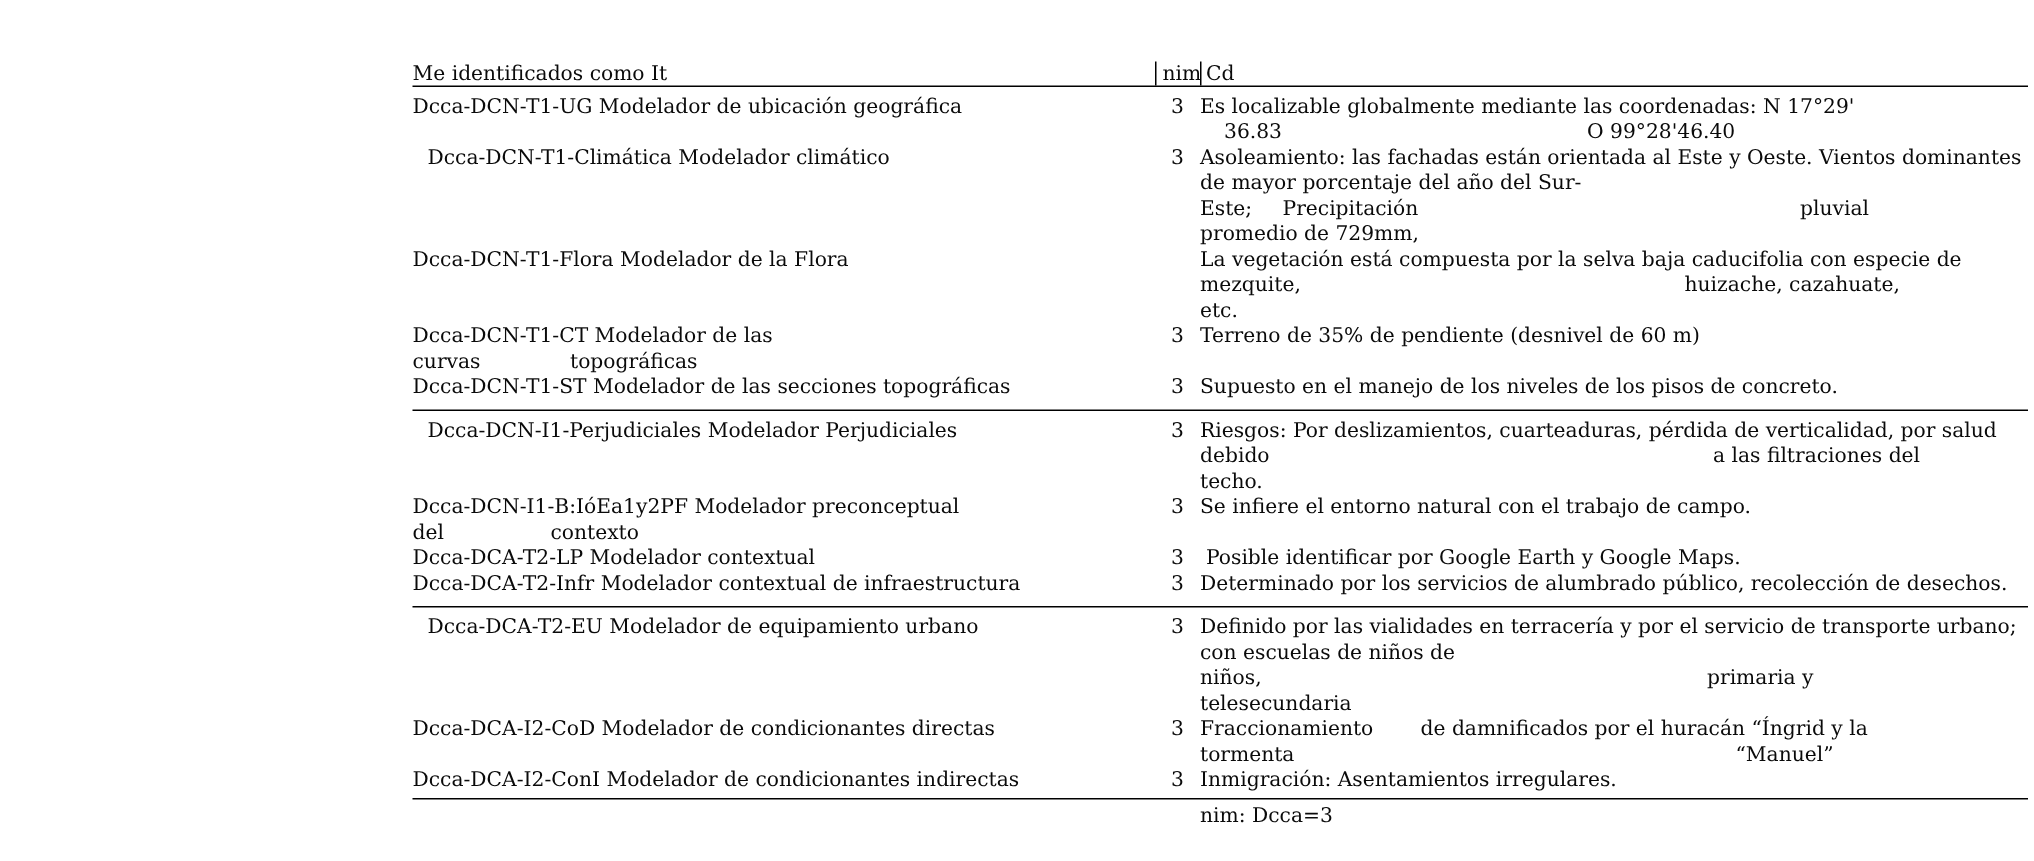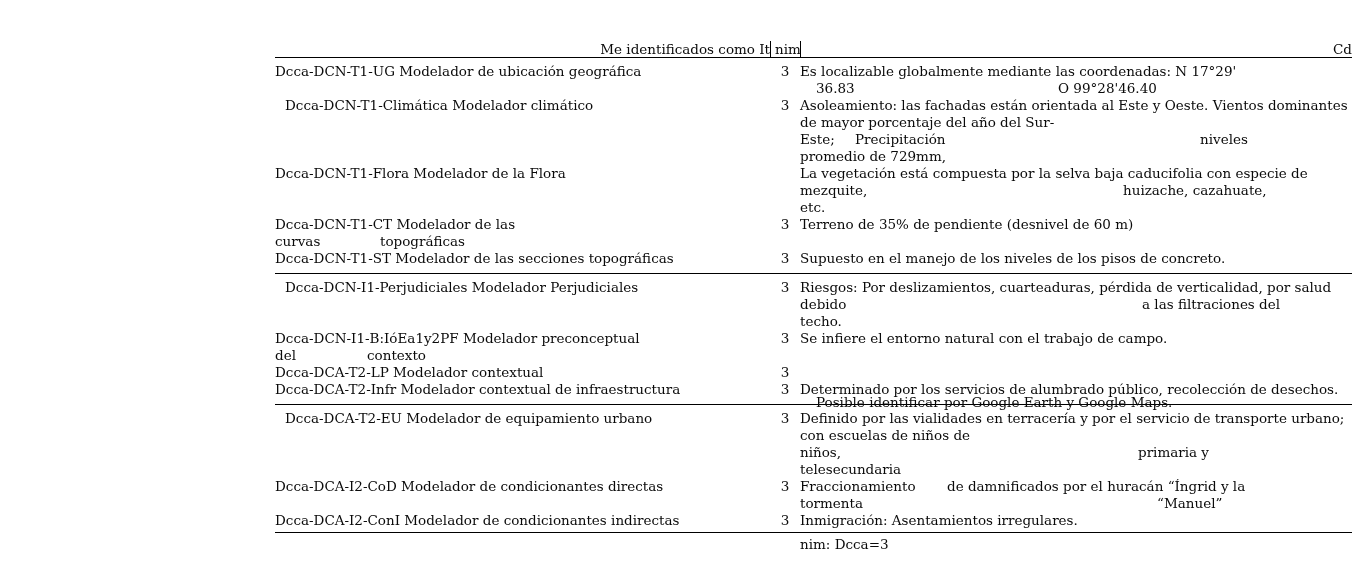--- a/index.html
+++ b/index.html
@@ -14,21 +14,20 @@
   .doc-table {
     position: absolute;
     left: 275px; top: 41px;
     width: 1077px;
   }
   .hdr {
     display: flex;
     height: 17px; line-height: 17px;
     border-bottom: 1.5px solid #000;
     white-space: nowrap;
-    text-align: right;
   }
   .h-item { width: 495px; }
   .h-nim  { width: 30px;  border-left: 1px solid #000; padding-left: 4px; }
   .h-cd   { flex: 1;      border-left: 1px solid #000; padding-left: 3px; }
   .section { padding-top: 5px; }
   .section + .section { border-top: 1.5px solid #000; margin-top: 6px; }
   .tbody { border-bottom: 1.5px solid #000; padding-bottom: 3px; }
   .row { display: flex; }
   .cell-item { width: 495px; }
   .row.indent .cell-item { padding-left: 10px; }
@@ -81,21 +80,21 @@
           <div class="cell-cd">
             <div class="ln">
               <span style="left: 0px;">Asoleamiento: las fachadas están orientada al Este y Oeste. Vientos dominantes</span>
             </div>
             <div class="ln">
               <span style="left: 0px;">de mayor porcentaje del año del Sur-</span>
             </div>
             <div class="ln">
               <span style="left: 0px;">Este;</span>
               <span style="left: 55px;">Precipitación</span>
-              <span style="left: 400px;">niveles</span>
+              <span style="left: 400px;">pluvial</span>
             </div>
             <div class="ln">
               <span style="left: 0px;">promedio de 729mm,</span>
             </div>
           </div>
         </div>
         <div class="row">
           <div class="cell-item">
             <div class="ln">
               <span style="left: 0px;">Dcca-DCN-T1-Flora Modelador de la Flora</span>
@@ -186,21 +185,21 @@
         </div>
         <div class="row">
           <div class="cell-item">
             <div class="ln">
               <span style="left: 0px;">Dcca-DCA-T2-LP Modelador contextual</span>
             </div>
           </div>
           <div class="cell-nim">3</div>
           <div class="cell-cd">
             <div class="ln">
-              <span style="left: 16px; margin-top: 30px;">Posible identificar por Google Earth y Google Maps.</span>
+              <span style="left: 4px;">Posible identificar por Google Earth y Google Maps.</span>
             </div>
           </div>
         </div>
         <div class="row">
           <div class="cell-item">
             <div class="ln">
               <span style="left: 0px;">Dcca-DCA-T2-Infr Modelador contextual de infraestructura</span>
             </div>
           </div>
           <div class="cell-nim">3</div>

